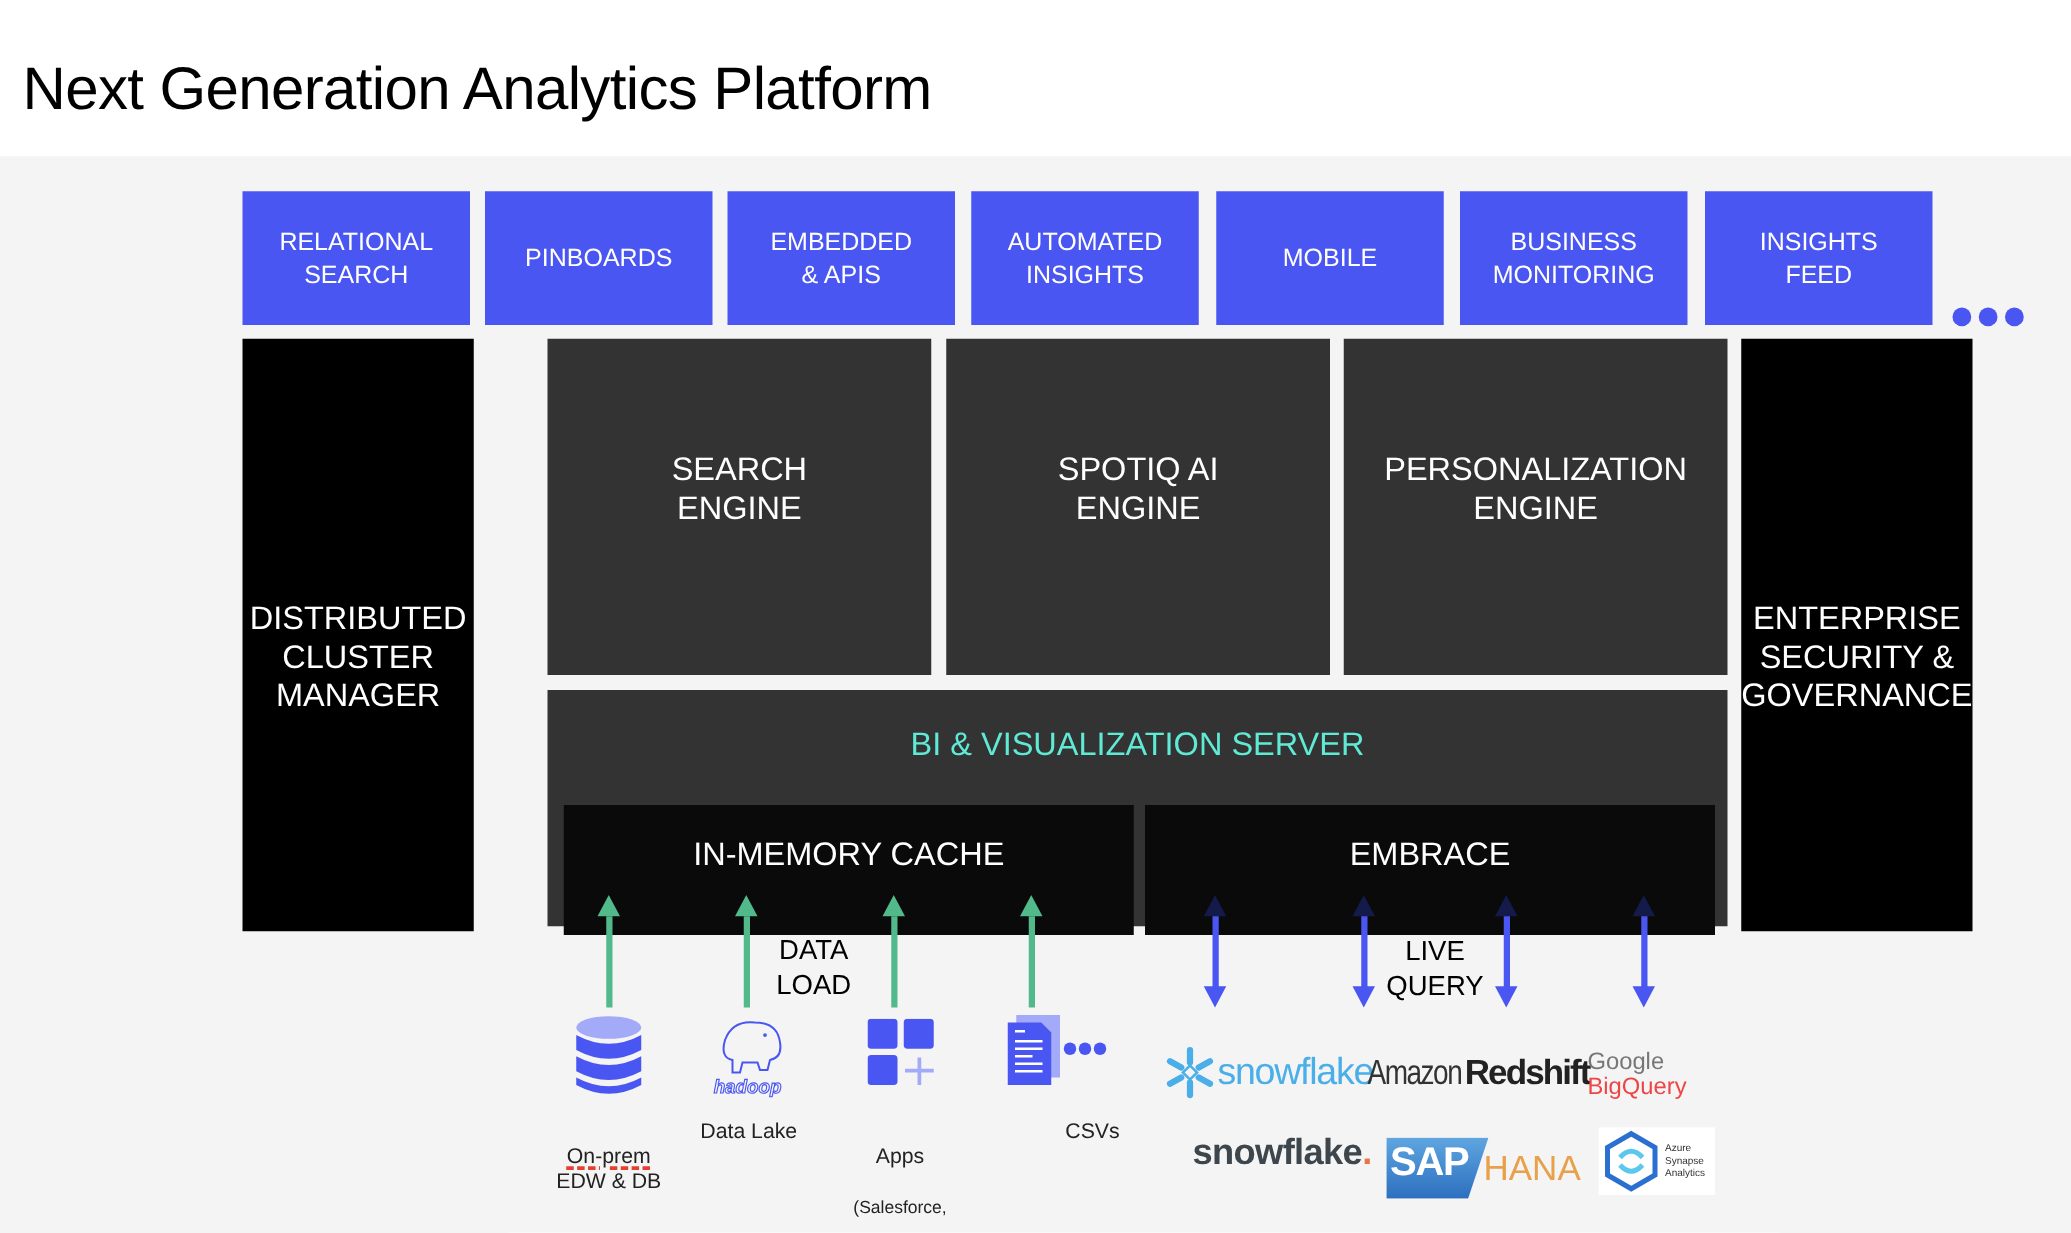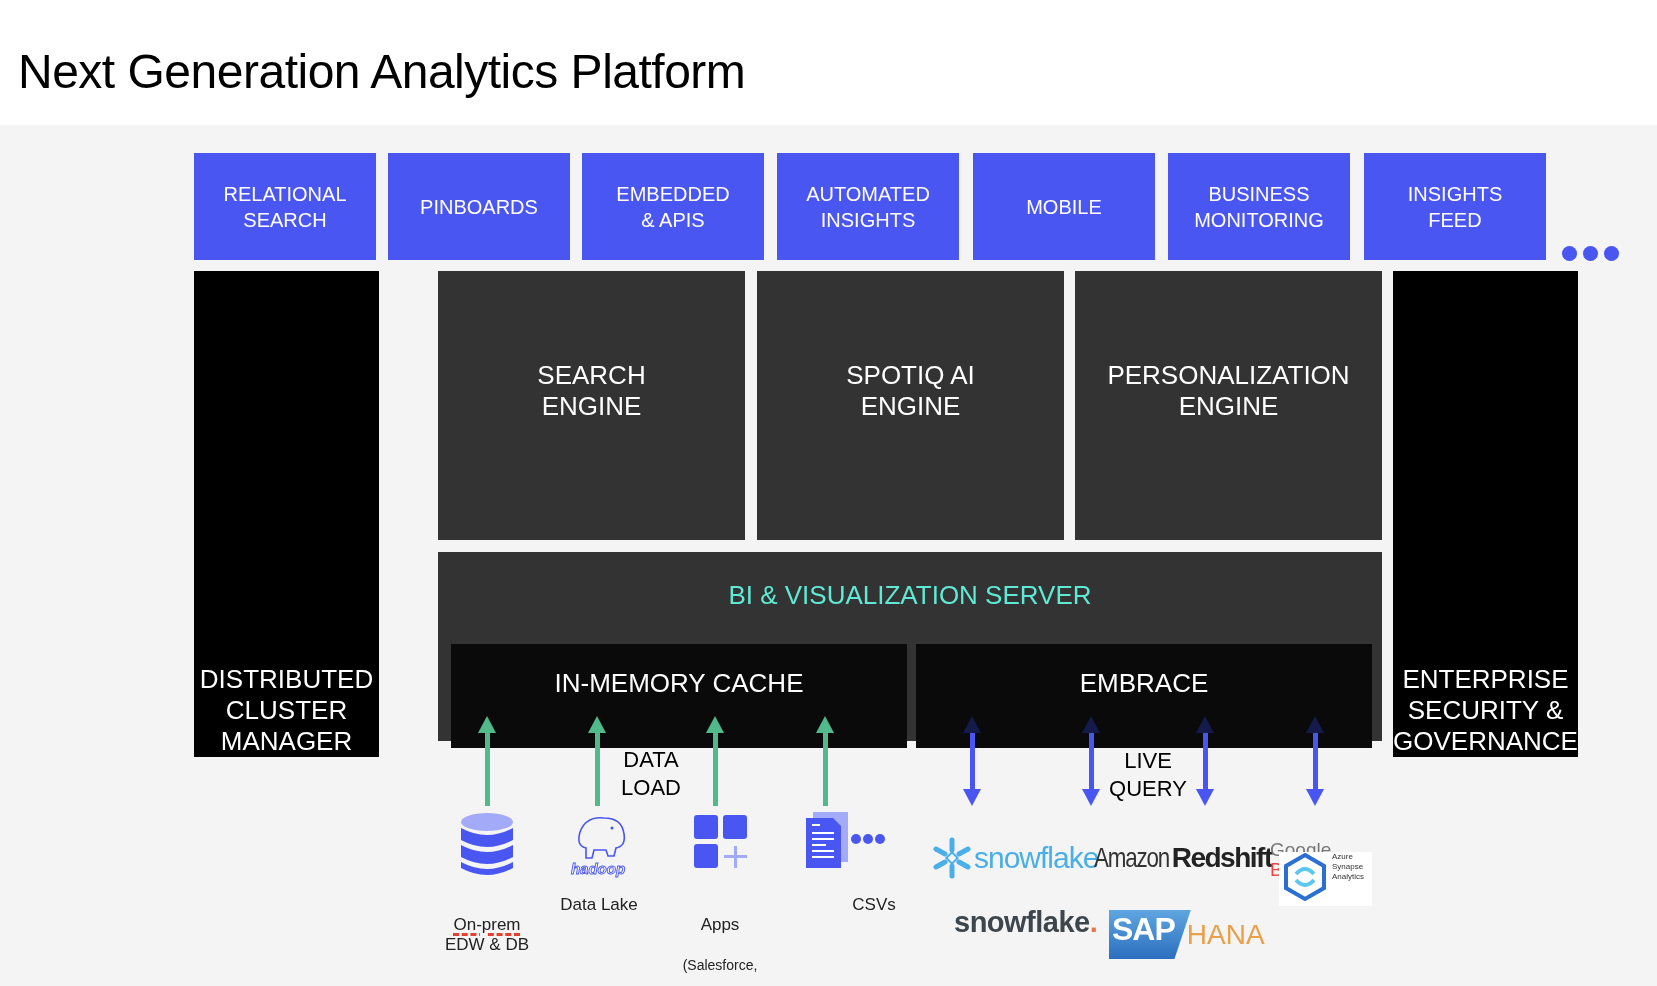--- a/index.html
+++ b/index.html
@@ -3,21 +3,21 @@
 <meta charset="utf-8">
 <style>
   html,body{margin:0;padding:0;}
   body{width:1657px;height:986px;position:relative;background:#fff;overflow:hidden;font-family:"Liberation Sans",sans-serif;}
   .title{position:absolute;left:18px;top:44px;font-size:48px;color:#000;letter-spacing:-0.5px;white-space:nowrap;}
   .band{position:absolute;left:0;top:125px;width:1657px;height:861px;background:#f4f4f4;}
   .box{position:absolute;display:flex;align-items:center;justify-content:center;text-align:center;color:#fff;white-space:pre-line;}
   .feat{background:#4a56f2;font-size:20px;line-height:26px;top:153px;height:107px;width:182px;}
   .dots{position:absolute;left:1562px;top:246px;display:flex;gap:6px;}
   .dots span{width:15px;height:15px;border-radius:50%;background:#4a56f2;display:block;}
-  .side{background:#000;font-size:26px;line-height:31px;top:271px;height:470px;width:185px;padding-top:16px;align-items:flex-end;}
+  .side{background:#000;font-size:26px;line-height:31px;top:271px;height:470px;width:185px;padding-top:4px;}
   .engine{background:#333;font-size:26px;line-height:31px;top:271px;height:269px;width:307px;}
   .bi{position:absolute;left:438px;top:552px;width:944px;height:189px;background:#333;}
   .bi-label{position:absolute;left:0;right:0;top:28px;text-align:center;color:#5eead4;font-size:26px;}
   .sub{position:absolute;top:92px;height:104px;width:456px;background:#0a0a0a;color:#fff;font-size:26px;display:flex;justify-content:center;padding-top:24px;box-sizing:border-box;}
   .arrow{position:absolute;width:5px;}
   .arrow.g{background:#52b98a;}
   .arrow.b{background:#4a56f2;}
   .tri-up{position:absolute;width:0;height:0;border-left:9px solid transparent;border-right:9px solid transparent;}
   .tri-down{position:absolute;width:0;height:0;border-left:9px solid transparent;border-right:9px solid transparent;border-top:17px solid #4a56f2;}
   .note{position:absolute;text-align:center;font-size:22px;line-height:28px;color:#000;white-space:pre-line;}
@@ -181,19 +181,19 @@
 <div class="logo" style="left:1270px;top:840px;font-size:19px;line-height:20px;color:#777">
   <span>Google</span><br><span style="color:#ef4444">BigQuery</span>
 </div>
 <div class="logo" style="left:954px;top:906px;font-size:29px;font-weight:bold;color:#3d464d;letter-spacing:-0.5px">
   <span>snowflake</span><span style="color:#e8754a">.</span>
 </div>
 <div class="logo" style="left:1109px;top:910px;display:flex;align-items:center">
   <span style="background:linear-gradient(#5fa6e0,#2c6fbf);color:#fff;font-weight:bold;font-size:32px;padding:1px 16px 11px 3px;clip-path:polygon(0 0,100% 0,80% 100%,0 100%);letter-spacing:-1px">SAP</span>
   <span style="color:#e8a04a;font-size:28px;margin-left:-4px">HANA</span>
 </div>
-<div class="logo" style="left:1279px;top:852px;width:93px;height:54px;background:#fff;display:flex;gap:4px;padding-left:3px;box-sizing:border-box">
+<div class="logo" style="left:1279px;top:902px;width:93px;height:54px;background:#fff;display:flex;align-items:center;gap:4px;padding-left:3px;box-sizing:border-box">
   <svg width="46" height="50">
     <polygon points="23,3 42,14 42,36 23,47 4,36 4,14" fill="none" stroke="#2b6fd0" stroke-width="4"></polygon>
     <path d="M14 22 Q23 12 32 22 M14 28 Q23 38 32 28" stroke="#5cc8ee" stroke-width="4" fill="none"></path>
   </svg>
   <span style="font-size:8px;line-height:10px;color:#333;white-space:pre-line"><span>Azure</span><br><span>Synapse</span><br><span>Analytics</span></span>
 </div>
 
 </body></html>

